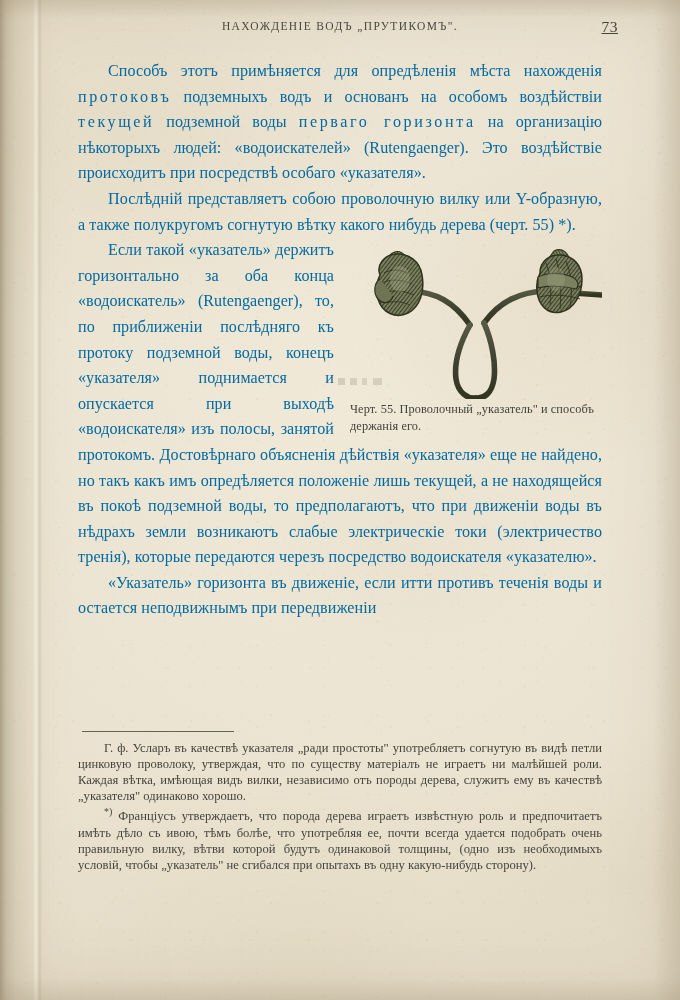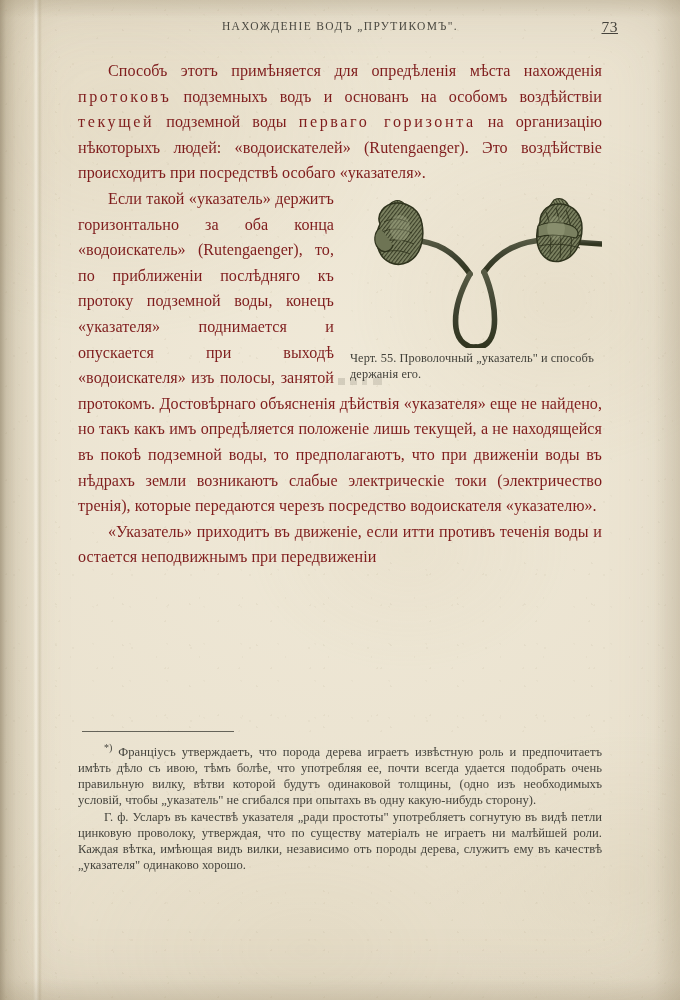--- a/index.html
+++ b/index.html
@@ -142,21 +142,21 @@
     left: 78px;
     top: 58px;
     width: 524px;
   }
   p.para {
     margin: 0;
     font-size: 16.1px;
     line-height: 25.6px;
     text-align: justify;
     text-align-last: left;
-    color: #7f1d1d;
+    color: #0369a1;
     text-indent: 30px;
     letter-spacing: .05px;
   }
   .sp { letter-spacing: 2.6px; }
 
   
   #figure-float {
     float: right;
     width: 252px;
     margin: 2px 0 4px 16px;
@@ -225,20 +225,21 @@
 
     <div id="running-head">
       <div class="head-title">НАХОЖДЕНІЕ ВОДЪ „ПРУТИКОМЪ".</div>
       <div class="head-pageno">73</div>
     </div>
 
     <div id="body-block">
 
       <p class="para"><span>Способъ этотъ примѣняется для опредѣленія мѣста нахожденія </span><span class="sp">протоковъ</span><span> подземныхъ водъ и основанъ на особомъ воздѣйствіи </span><span class="sp">текущей</span><span> подземной воды </span><span class="sp">перваго горизонта</span><span> на организацію нѣкоторыхъ людей: «водоискателей» (Rutengaenger). Это воздѣйствіе происходитъ при посредствѣ особаго «указателя».</span></p>
 
+      <p class="para">Послѣдній представляетъ собою проволочную вилку или Y-образную, а также полукругомъ согнутую вѣтку какого нибудь дерева (черт. 55) *).</p>
 
       <div id="figure-float">
         <div id="fig-art">
           <svg width="252" height="160" viewBox="0 0 252 160">
             <defs>
               <linearGradient id="wireShade" x1="0" y1="0" x2="0" y2="1">
                 <stop offset="0%" stop-color="#575a44"></stop>
                 <stop offset="50%" stop-color="#3e4230"></stop>
                 <stop offset="100%" stop-color="#31351f"></stop>
               </linearGradient>
@@ -320,26 +321,26 @@
                        C 214,47 198,46 188,49 Z" fill="#7a8060" stroke="#2f331d" stroke-width="1.2"></path>
 
               <ellipse cx="206" cy="40" rx="9" ry="12" fill="#a9ae8c" opacity=".30"></ellipse>
             </g>
           </svg>
         </div>
         <div class="fig-caption">Черт. 55. Проволочный „указатель" и способъ держанія его.</div>
       </div>
 
       <p class="para">Если такой «указатель» держитъ горизонтально за оба конца «водоискатель» (Rutengaenger), то, по приближеніи послѣдняго къ протоку подземной воды, конецъ «указателя» поднимается и опускается при выходѣ «водоискателя» изъ полосы, занятой протокомъ. Достовѣрнаго объясненія дѣйствія «указателя» еще не найдено, но такъ какъ имъ опредѣляется положеніе лишь текущей, а не находящейся въ покоѣ подземной воды, то предполагаютъ, что при движеніи воды въ нѣдрахъ земли возникаютъ слабые электрическіе токи (электричество тренія), которые передаются черезъ посредство водоискателя «указателю».</p>
-      <p class="para">«Указатель» приходитъ въ движеніе, если итти противъ теченія воды и остается неподвижнымъ при передвиженіи</p>
+      <p class="para">«Указатель» горизонта въ движеніе, если итти противъ теченія воды и остается неподвижнымъ при передвиженіи</p>
       <div class="clear"></div>
     </div>
 
     <div id="footnotes">
       <div id="fn-rule"></div>
+      <p class="fn">Г. ф. Усларъ въ качествѣ указателя „ради простоты" употребляетъ согнутую въ видѣ петли цинковую проволоку, утверждая, что по существу матеріалъ не играетъ ни малѣйшей роли. Каждая вѣтка, имѣющая видъ вилки, независимо отъ породы дерева, служитъ ему въ качествѣ „указателя" одинаково хорошо.</p>
       <p class="fn"><span class="fn-mark">*)</span><span> Франціусъ утверждаетъ, что порода дерева играетъ извѣстную роль и предпочитаетъ имѣть дѣло съ ивою, тѣмъ болѣе, что употребляя ее, почти всегда удается подобрать очень правильную вилку, вѣтви которой будутъ одинаковой толщины, (одно изъ необходимыхъ условій, чтобы „указатель" не сгибался при опытахъ въ одну какую-нибудь сторону).</span></p>
-      <p class="fn">Г. ф. Усларъ въ качествѣ указателя „ради простоты" употребляетъ согнутую въ видѣ петли цинковую проволоку, утверждая, что по существу матеріалъ не играетъ ни малѣйшей роли. Каждая вѣтка, имѣющая видъ вилки, независимо отъ породы дерева, служитъ ему въ качествѣ „указателя" одинаково хорошо.</p>
     </div>
 
   </div>
 
   <div id="vignette"></div>
 </div>
 
 </body></html>

